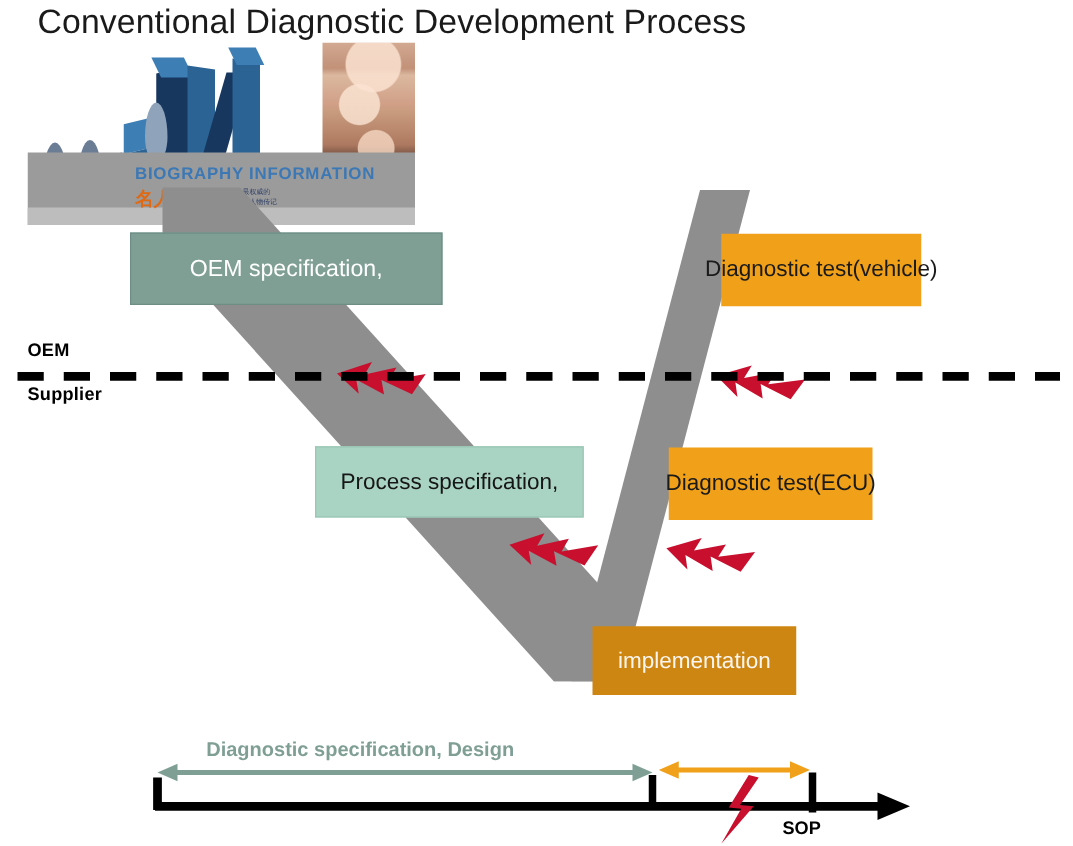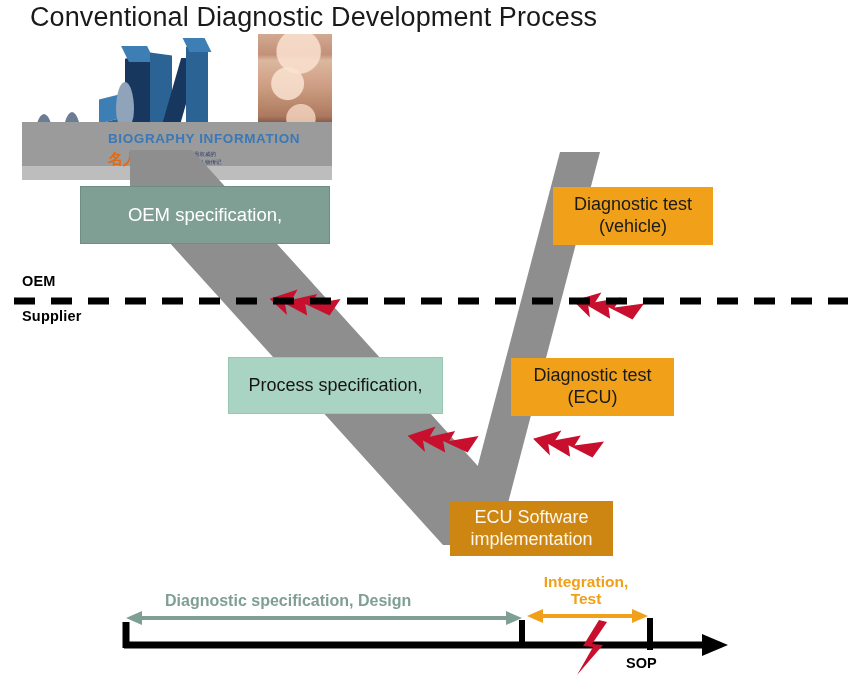--- a/index.html
+++ b/index.html
@@ -131,26 +131,27 @@
     top: 0;
     width: 858px;
     height: 677px;
   }
 
   
   .pbox {
     position: absolute;
     box-sizing: border-box;
     display: flex;
-    flex-direction: column;
+    flex-direction: row;
     align-items: center;
     justify-content: center;
     text-align: center;
     line-height: 1.2;
     white-space: nowrap;
+    margin-left: 24px;
   }
   .pbox .ln { display: block; }
 
   #box-oem-spec {
     left: 80px; top: 186px; width: 250px; height: 58px;
     background: #7f9f95;
     color: #ffffff;
     font-size: 18.5px;
     border: 1px solid #6e8e85;
   }
@@ -308,37 +309,32 @@
 
   <div class="pbox" id="box-oem-spec">
     <span class="ln">OEM specification,</span>
   </div>
 
   <div class="pbox" id="box-sys-spec">
     <span class="ln">Process specification,</span>
   </div>
 
   <div class="pbox" id="box-ecu-sw">
-    <span class="ln">ECU Software</span>
     <span class="ln">implementation</span>
   </div>
 
   <div class="pbox" id="box-diag-vehicle">
     <span class="ln">Diagnostic test</span>
     <span class="ln">(vehicle)</span>
   </div>
 
   <div class="pbox" id="box-diag-ecu">
     <span class="ln">Diagnostic test</span>
     <span class="ln">(ECU)</span>
   </div>
 
   <div class="divider-label" id="label-oem">OEM</div>
   <div class="divider-label" id="label-supplier">Supplier</div>
 
   <div id="label-diag-spec">Diagnostic specification, Design</div>
-  <div id="label-integration">
-    <div>Integration,</div>
-    <div>Test</div>
-  </div>
   <div id="label-sop">SOP</div>
 
 </div>
 
 </body></html>

